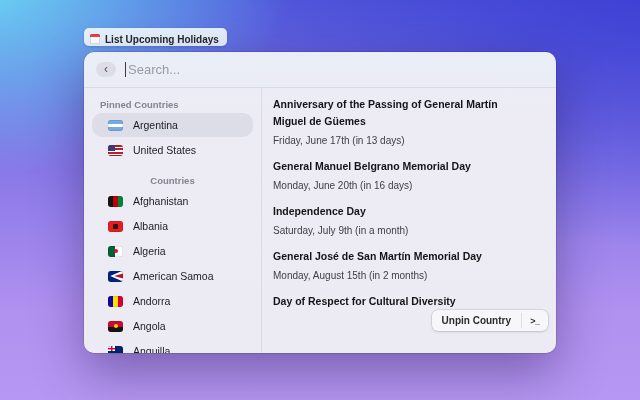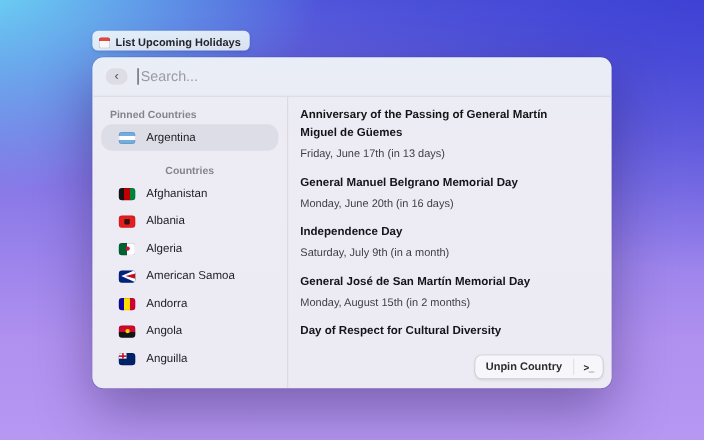--- a/index.html
+++ b/index.html
@@ -99,21 +99,21 @@
   .main { flex:1; padding:8px 3px 0 11px; position:relative; overflow:hidden; }
   .holiday { margin-bottom:8px; }
   .holiday-title {
     font-size:10.5px; font-weight:700; color:#141418;
     line-height:16.5px; max-width:256px; margin-bottom:4px;
   }
   .holiday-date { font-size:10px; color:#3f3e47; line-height:16.5px; }
 
   
   .actions {
-    position:absolute; right:8px; bottom:9px; height:21px;
+    position:absolute; right:8px; bottom:22px; height:21px;
     display:flex; align-items:stretch; border-radius:6px; overflow:hidden;
     background:#f7f6fa;
     box-shadow:0 0 0 0.5px rgba(0,0,0,0.14), 0 1px 3px rgba(0,0,0,0.12);
     margin-left:16px;
   }
   .actions button {
     border:none; background:transparent; cursor:default;
     font-family:inherit; color:#2b2b31; display:flex; align-items:center;
   }
   .unpin { padding:0 10px; font-size:10px; font-weight:700; }
@@ -145,20 +145,24 @@
   </div>
 
   <div class="body">
 
     <div class="sidebar">
       <div class="section-label">Pinned Countries</div>
 
       <div class="row selected">
         <span class="flag flag-ar"></span>
         <span>Argentina</span>
+      </div>
+      <div class="row">
+        <span class="flag flag-us"></span>
+        <span>United States</span>
       </div>
 
       <div class="section-label second">Countries</div>
 
       <div class="row">
         <span class="flag flag-af"></span>
         <span>Afghanistan</span>
       </div>
       <div class="row">
         <span class="flag flag-al"></span>

